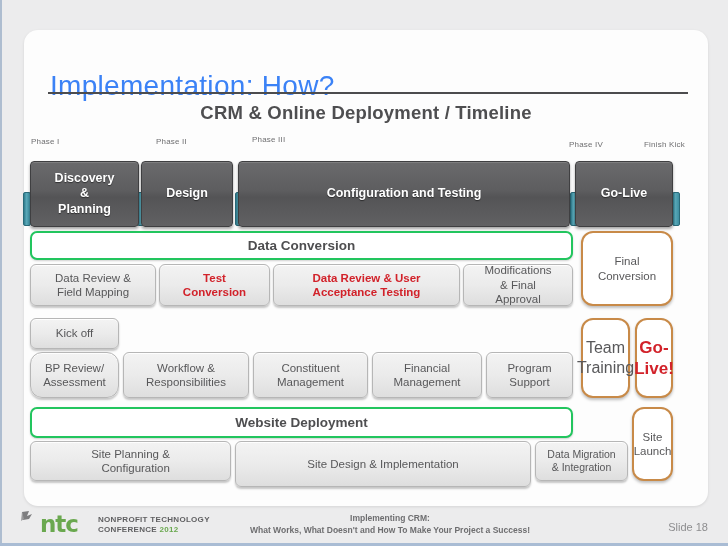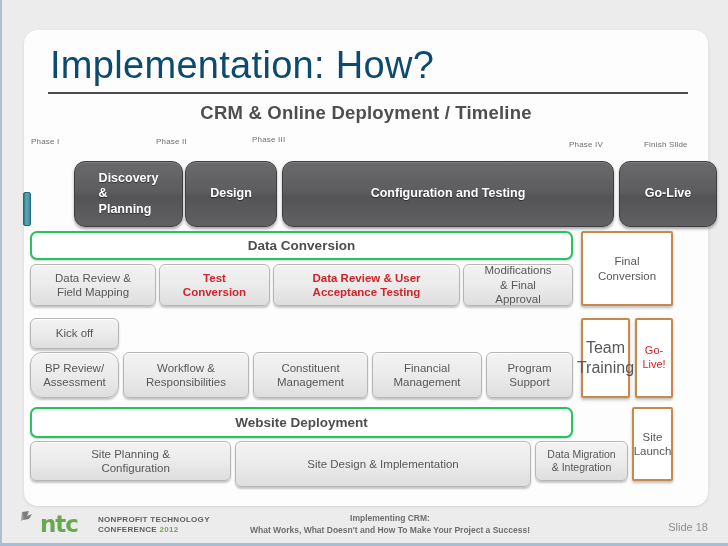--- a/index.html
+++ b/index.html
@@ -40,23 +40,23 @@
     height: 476px;
     background: #fdfdfd;
     border-radius: 14px 14px 14px 14px;
     box-shadow: 0 1px 3px rgba(0,0,0,0.10);
   }
 
   
   .slide-title {
     position: absolute;
     left: 26px;
-    top: 14px;
-    font-size: 38px;
-    color: #0c4a6e;
+    top: 40px;
+    font-size: 28px;
+    color: #3b82f6;
     font-weight: normal;
     letter-spacing: 0.3px;
     white-space: nowrap;
   }
   .title-rule {
     position: absolute;
     left: 24px;
     top: 62px;
     width: 640px;
     height: 2px;
@@ -90,33 +90,32 @@
     top: 0;
     width: 684px;
     height: 476px;
   }
 
   
   .dark-bar {
     position: absolute;
     background: linear-gradient(to bottom, #6a6a6c 0%, #5d5d5f 45%, #545456 55%, #616163 100%);
     border: 1px solid #3f3f41;
-    border-radius: 11px;
+    border-radius: 4px;
     box-shadow: 0 2px 3px rgba(0,0,0,0.35), inset 0 1px 0 rgba(255,255,255,0.14);
     color: #ffffff;
     font-size: 12.5px;
     font-weight: bold;
     display: flex;
     align-items: center;
     justify-content: center;
-    text-align: left;
+    text-align: center;
     line-height: 1.25;
     text-shadow: 0 1px 1px rgba(0,0,0,0.5);
     box-sizing: border-box;
-    margin-left: 44px;
   }
   .dark-bar.multi { font-size: 12.5px; }
 
   
   .teal-conn {
     position: absolute;
     width: 8px;
     background: linear-gradient(to right, #2f7b8c 0%, #59a8b8 40%, #3d8ea0 100%);
     border: 1px solid #2a6b7a;
     border-radius: 2px;
@@ -160,36 +159,36 @@
     color: #d2222a;
     font-weight: bold;
   }
   .gbox.sm { font-size: 10.5px; }
 
   
   .obox {
     position: absolute;
     background: #ffffff;
     border: 2px solid #c88a48;
-    border-radius: 2px;
+    border-radius: 12px;
     box-sizing: border-box;
     display: flex;
     align-items: center;
     justify-content: center;
     text-align: center;
     font-size: 11.5px;
     color: #58585a;
     line-height: 1.25;
     box-shadow: 0 2px 3px rgba(0,0,0,0.25);
     padding: 0 12px;
   }
   .obox.red {
     color: #d2222a;
-    font-weight: normal;
-    font-size: 11px;
+    font-weight: bold;
+    font-size: 17px;
     text-align: center;
   }
   .obox.sm { font-size: 16px; }
 
   
   .footer-center {
     position: absolute;
     left: 190px;
     top: 512px;
     width: 400px;
@@ -259,21 +258,21 @@
     <div class="slide-title">Implementation: How?</div>
     <div class="title-rule"></div>
     <div class="subtitle">CRM &amp; Online Deployment / Timeline</div>
 
     <div class="chart">
 
       <div class="phase-label" style="left:7px;  top:107px;">Phase I</div>
       <div class="phase-label" style="left:132px;top:107px;">Phase II</div>
       <div class="phase-label" style="left:228px;top:105px;">Phase III</div>
       <div class="phase-label" style="left:545px;top:110px;">Phase IV</div>
-      <div class="phase-label" style="left:620px;top:110px;">Finish Slide</div>
+      <div class="phase-label" style="left:620px;top:110px;">Finish Kick</div>
 
       <div class="teal-conn" style="left:-1px;  top:162px; height:34px;"></div>
       <div class="teal-conn" style="left:113px; top:162px; height:34px;"></div>
       <div class="teal-conn" style="left:211px; top:162px; height:34px;"></div>
       <div class="teal-conn" style="left:546px; top:162px; height:34px;"></div>
       <div class="teal-conn" style="left:648px; top:162px; height:34px;"></div>
 
       <div class="dark-bar multi" style="left:6px;  top:131px; width:109px; height:66px;">
         <span>
           <span>Discovery</span><br>

